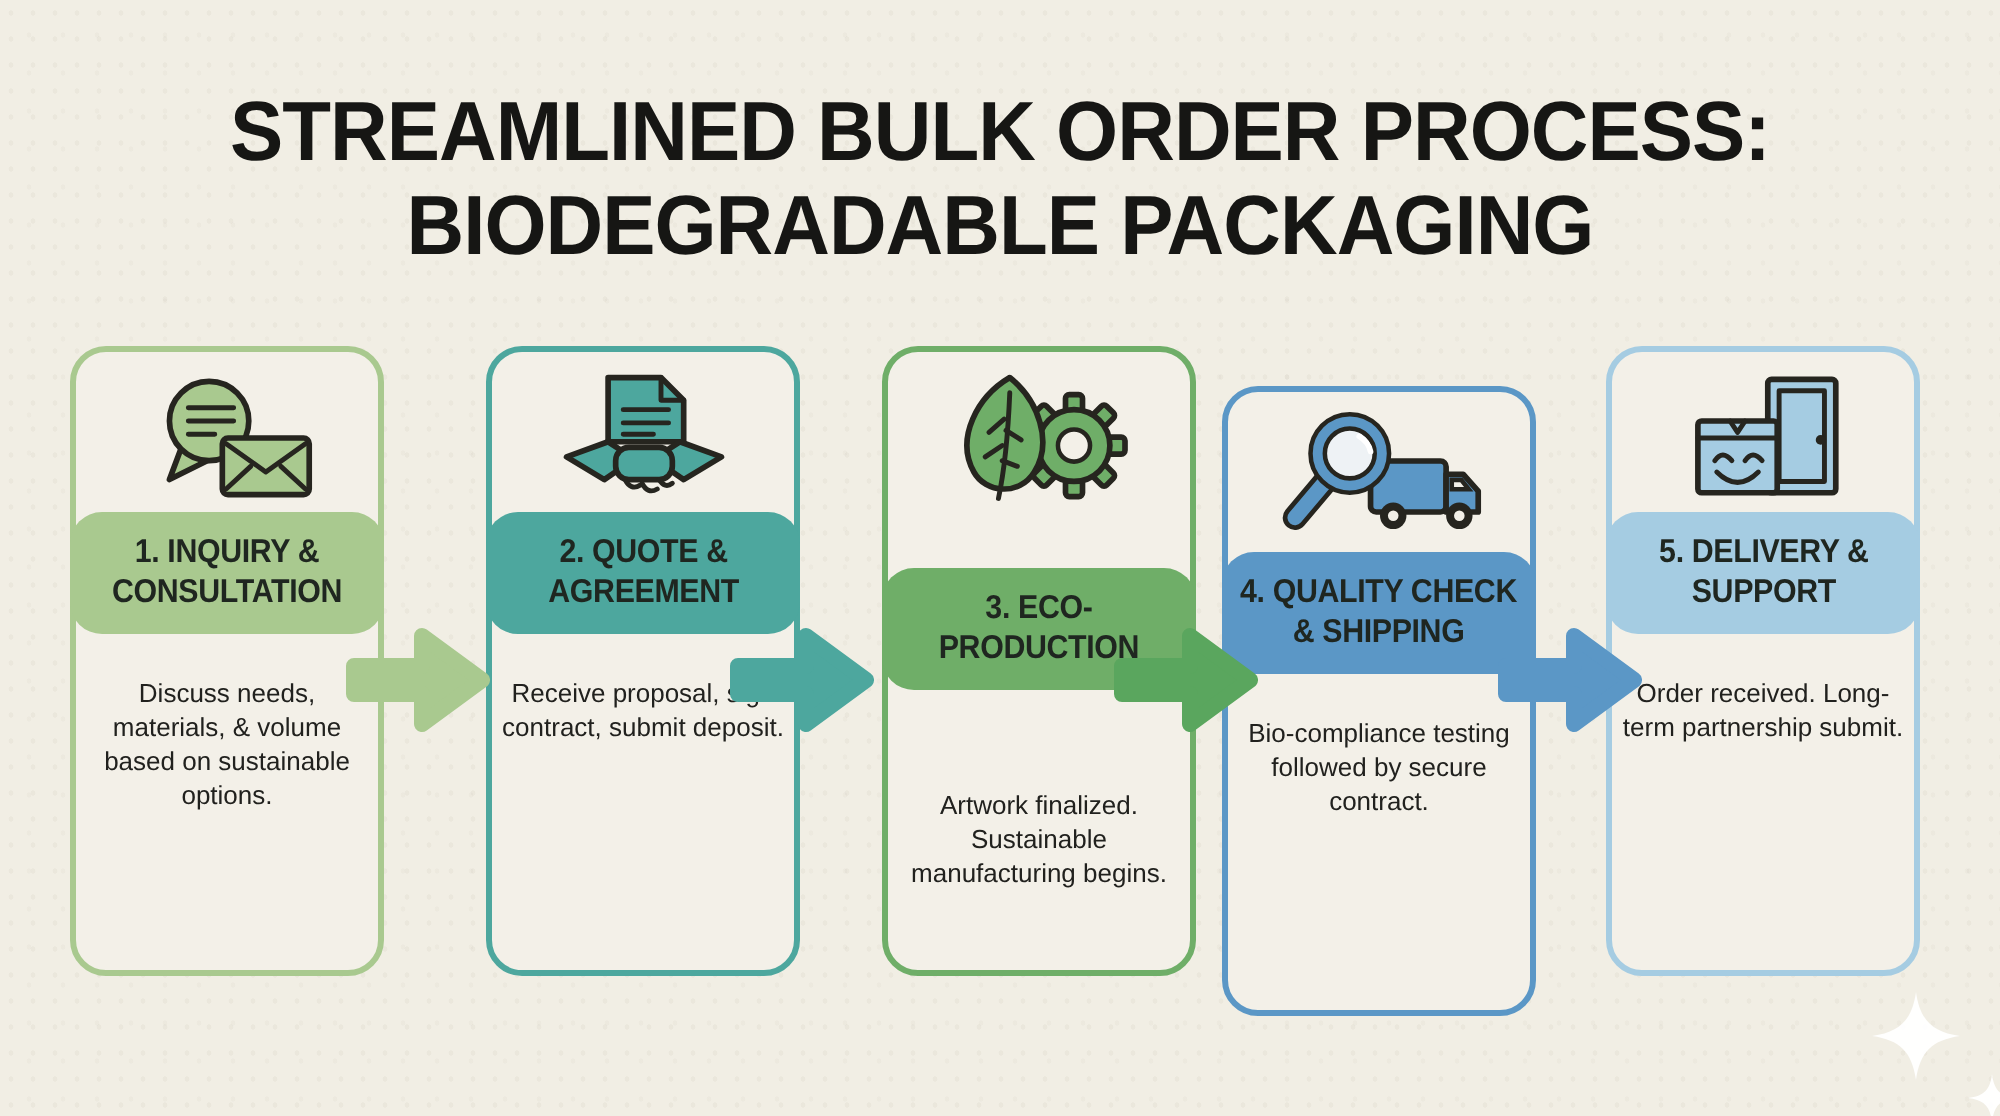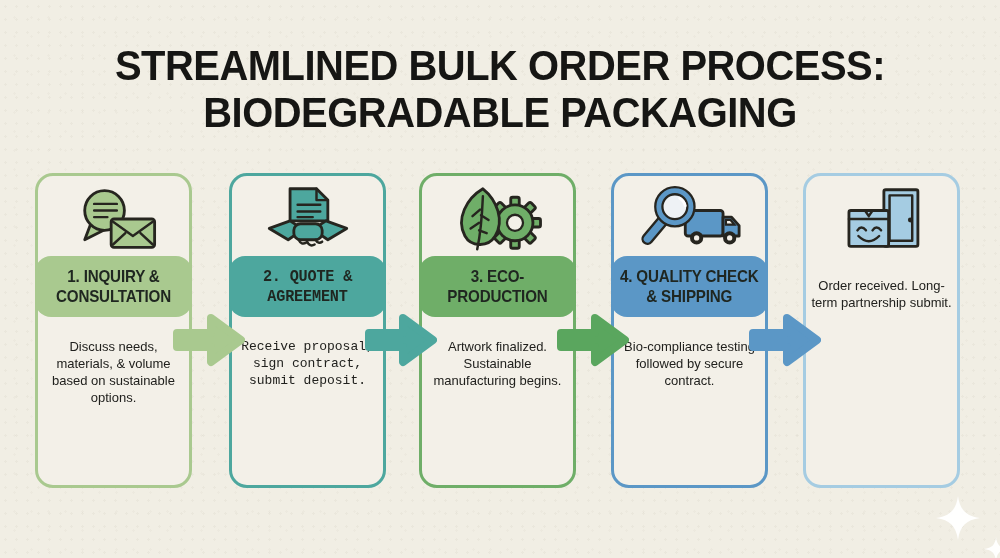--- a/index.html
+++ b/index.html
@@ -43,23 +43,23 @@
     width: 157px;
     height: 315px;
     background: #f3f0e8;
     border: 3px solid var(--accent);
     border-radius: 18px;
     display: flex;
     flex-direction: column;
     align-items: center;
   }
   .card-1 { left: 35px; }
-  .card-2 { left: 229px; font-family: Liberation Mono, monospace; }
-  .card-3 { left: 419px; }
-  .card-4 { left: 611px; }
+  .card-2 { left: 243px; }
+  .card-3 { left: 441px; gap: 28px; }
+  .card-4 { left: 611px; margin-top: 20px; }
   .card-5 { left: 803px; }
 
   .icon-wrap {
     height: 80px;
     display: flex;
     align-items: center;
     justify-content: center;
     padding-top: 6px;
   }
 
@@ -236,20 +236,26 @@
       <svg viewBox="0 0 110 72" width="104" height="68">
         <rect x="57" y="5" width="36" height="60" rx="2" class="ic-fill"></rect>
         <rect x="63" y="11" width="24" height="48" class="ic-line" stroke-width="2.2"></rect>
         <circle cx="85" cy="37" r="2.6" class="ic-dark"></circle>
         <rect x="20" y="27" width="42" height="38" rx="2" class="ic-fill"></rect>
         <path d="M20,36 H62 M37,27 L41,33 L45,27" class="ic-line" stroke-width="2.4"></path>
         <path d="M29,48 q4,-6 9,0 M45,48 q4,-6 9,0" class="ic-line"></path>
         <path d="M30,54 q11,11 22,0" class="ic-line"></path>
       </svg>
     </div>
+    <div class="banner">
+      <div class="banner-text">
+        <div>5. DELIVERY &amp;</div>
+        <div>SUPPORT</div>
+      </div>
+    </div>
     <div class="card-body">Order received. Long-term partnership submit.</div>
   </div>
 
   <svg class="arrow arrow-1" viewBox="0 0 74 60" style="--accent: #a9c98f;">
     <path d="M6,23 H40 V8 L70,30 L40,52 V37 H6 Z"></path>
   </svg>
   <svg class="arrow arrow-2" viewBox="0 0 74 60" style="--accent: #4da79e;">
     <path d="M6,23 H40 V8 L70,30 L40,52 V37 H6 Z"></path>
   </svg>
   <svg class="arrow arrow-3" viewBox="0 0 74 60" style="--accent: #5aa65e;">

